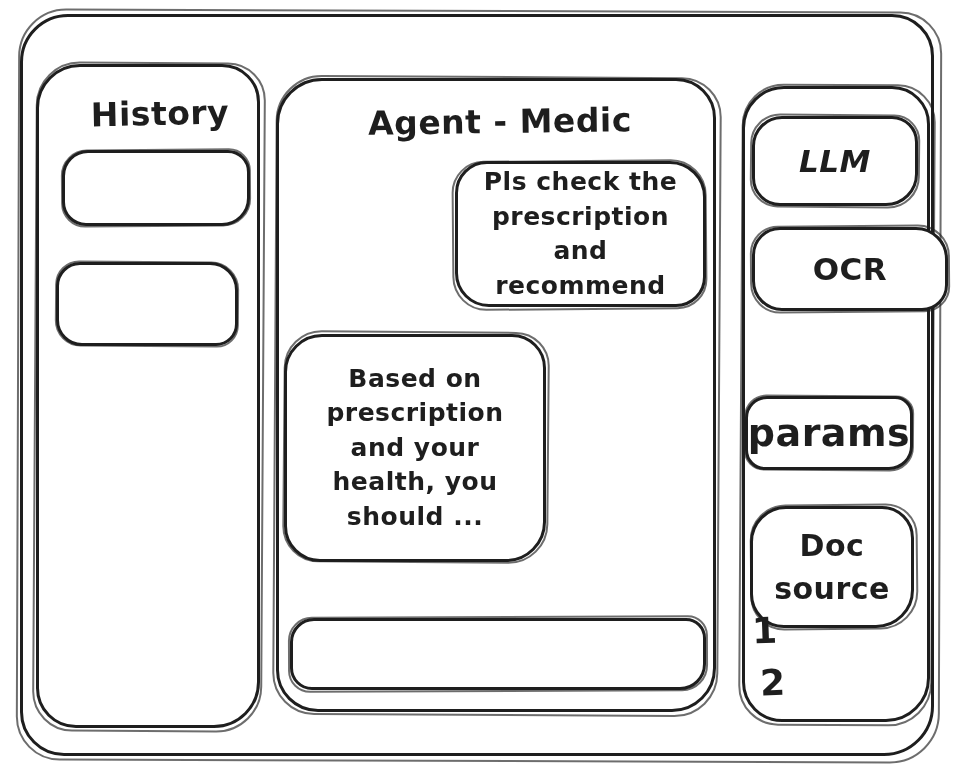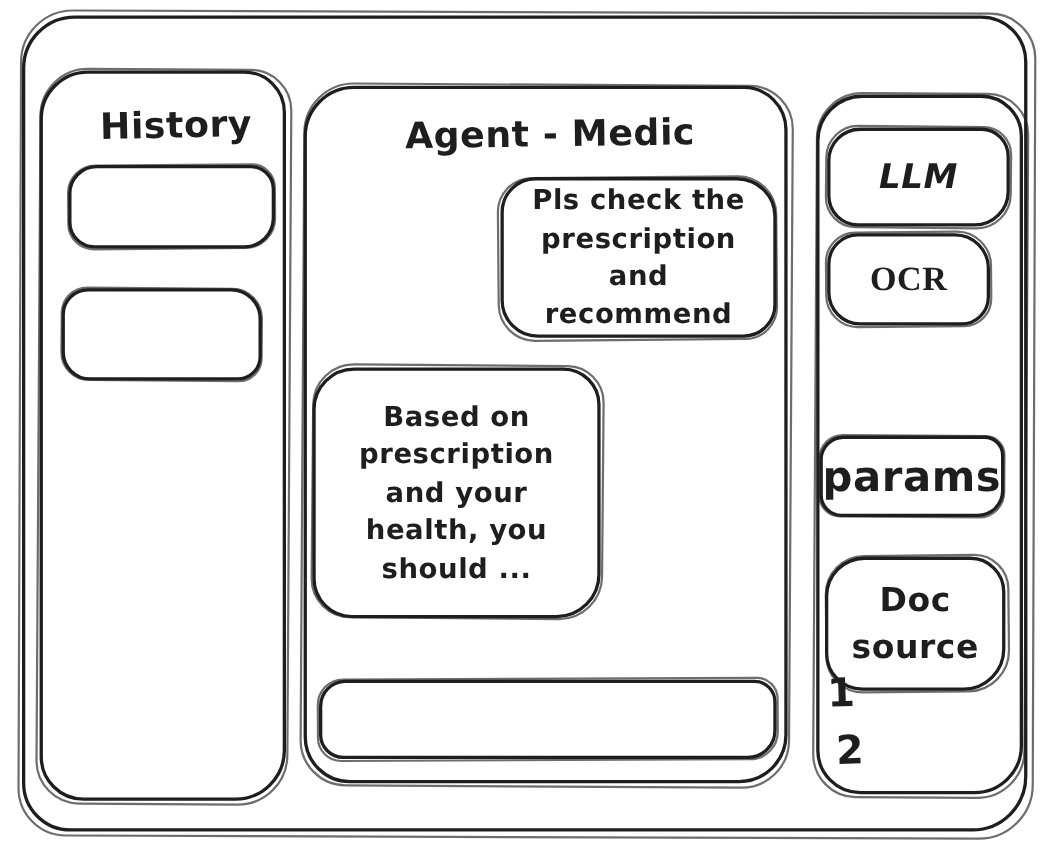--- a/index.html
+++ b/index.html
@@ -133,23 +133,22 @@
     letter-spacing: 0.5px;
     cursor: pointer;
   }
   .llm-button {
     left: 752px; top: 116px; width: 166px; height: 90px;
     border-radius: 30px 26px 32px 28px;
     font-style: italic;
   }
   .llm-button::before { inset: -5px; transform: rotate(0.6deg); }
   .ocr-button {
-    left: 752px; top: 212px; width: 148px; height: 84px;
+    left: 752px; top: 227px; width: 196px; height: 84px;
     border-radius: 28px 32px 26px 30px;
-    font-family: Liberation Serif, serif;
   }
   .ocr-button::before { inset: -5px; transform: rotate(-0.5deg); }
   .params-button {
     left: 745px; top: 396px; width: 168px; height: 74px;
     border-radius: 22px 18px 24px 20px;
     font-size: 38px;
   }
   .params-button::before { inset: -4px; transform: rotate(0.4deg); }
   .doc-source-button {
     left: 750px; top: 506px; width: 164px; height: 122px;

